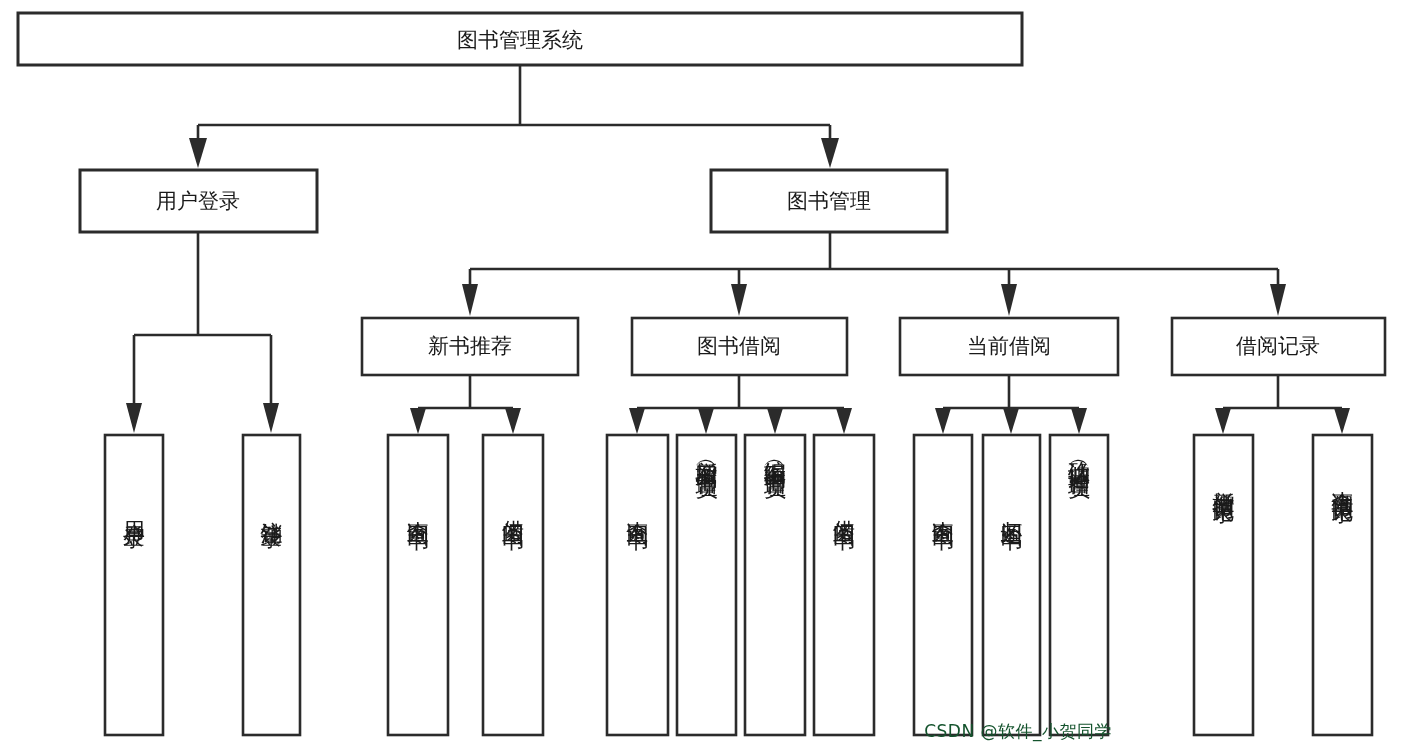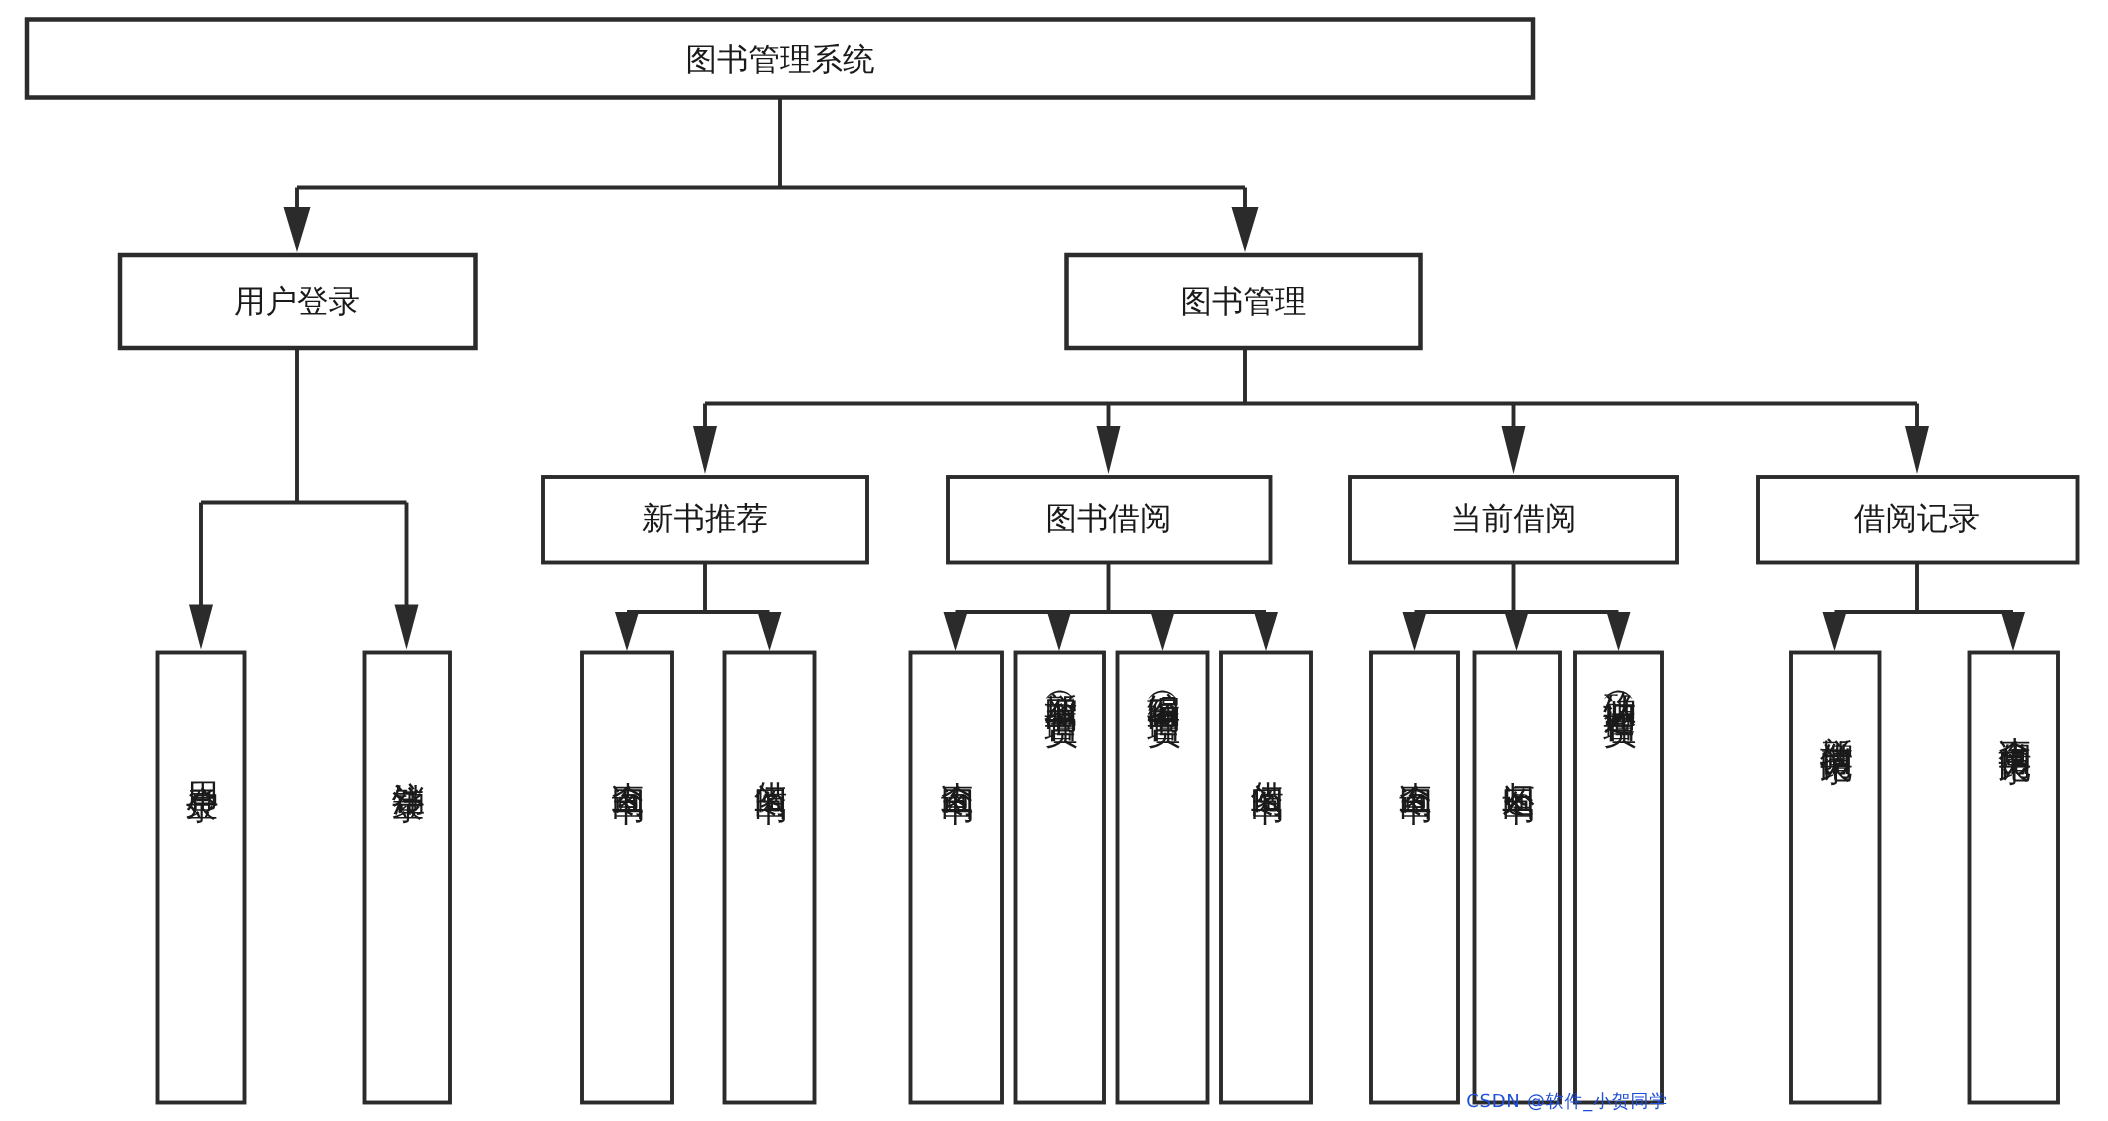--- a/index.html
+++ b/index.html
@@ -66,22 +66,22 @@
     line-height: 1.08;
     color: #1a1a1a;
     letter-spacing: 2.5px;
     white-space: nowrap;
   }
   .watermark {
     position: absolute;
     right: 8px;
     bottom: 4px;
     font-family: "DejaVu Sans", "Liberation Sans", sans-serif;
-    font-size: 12px;
-    color: #1d4ed8;
+    font-size: 17px;
+    color: #14532d;
     white-space: nowrap;
     letter-spacing: 0.5px;
   }
 </style>
 </head>
 <body>
 
 <div id="diagram-root">
 
   <svg class="diagram" viewBox="0 0 1405 747">

